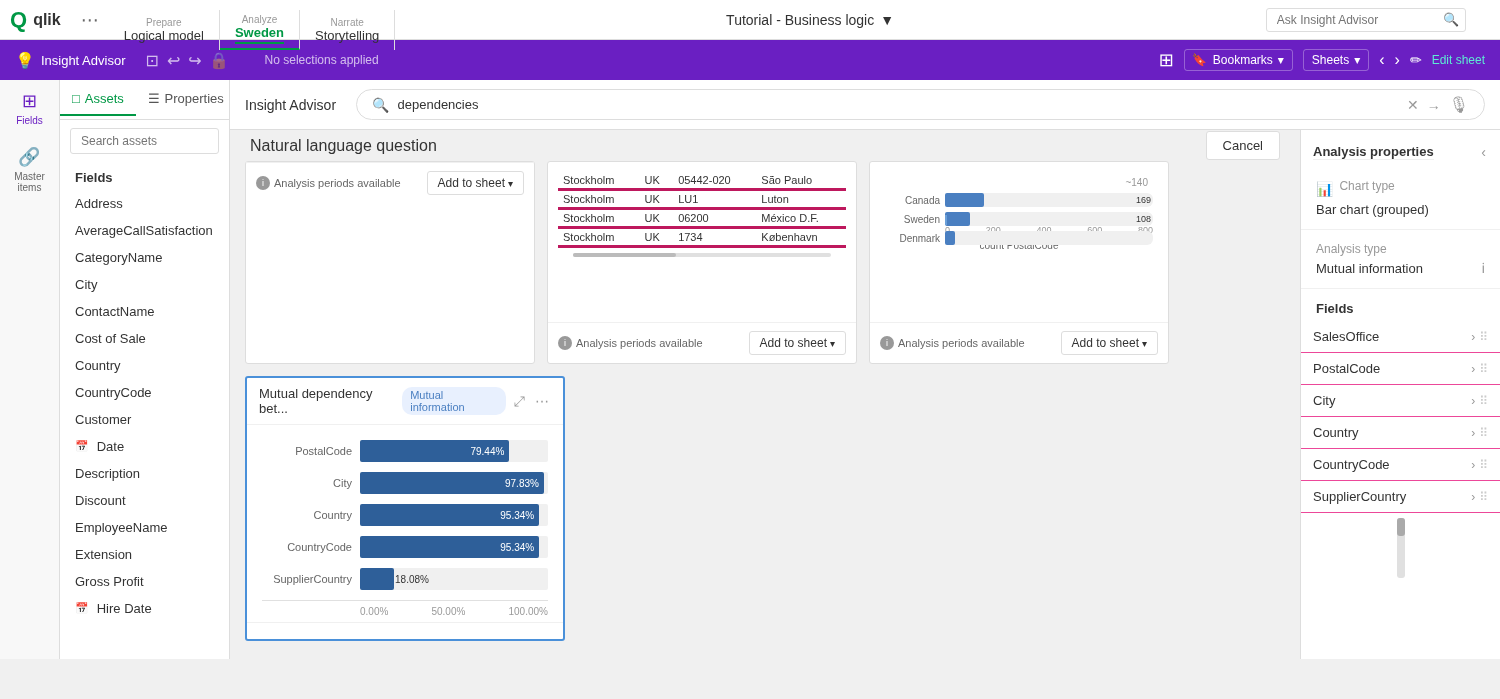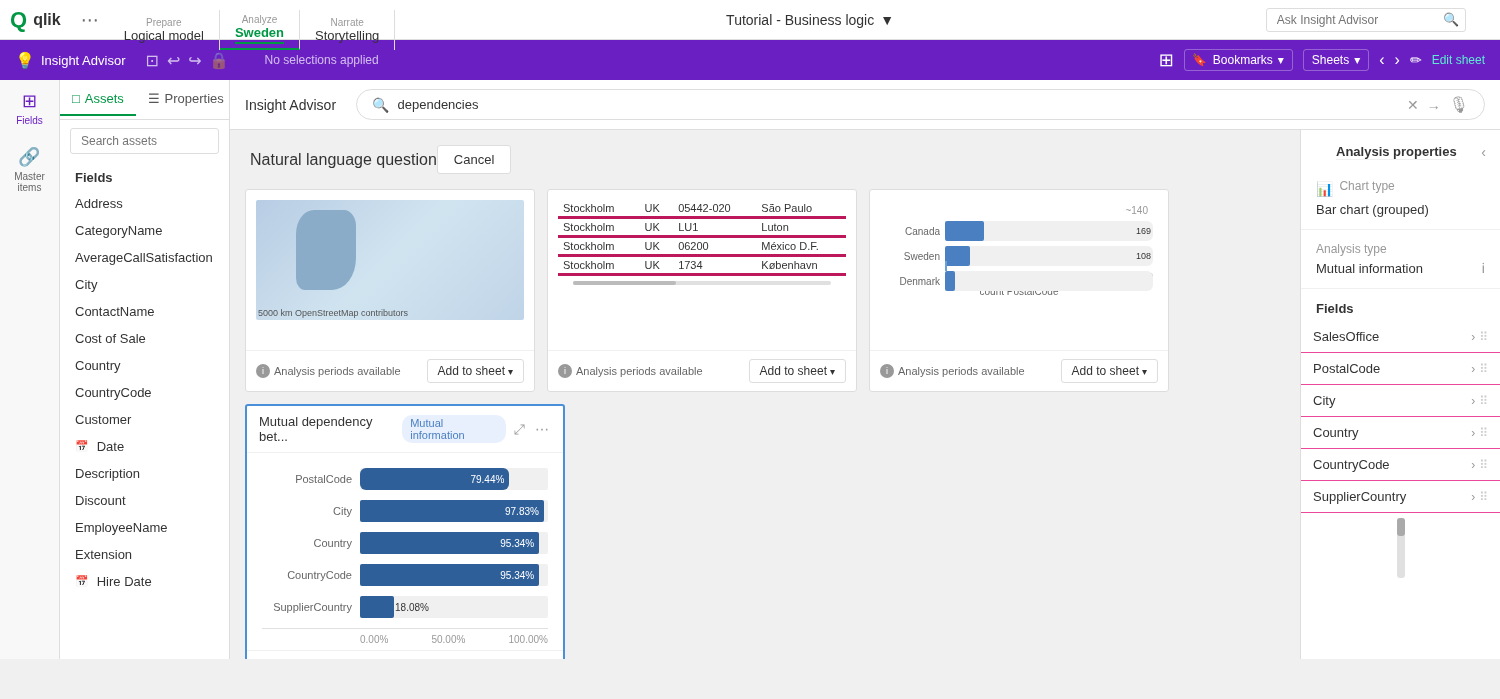--- a/index.html
+++ b/index.html
@@ -37,21 +37,21 @@
     
     .main-content { display: flex; height: calc(699px - 120px); }
     .sidebar-nav { display: flex; flex-direction: column; align-items: center; width: 60px; background: #f8f8f8; border-right: 1px solid #ddd; flex-shrink: 0; }
     .sidebar-nav-item { display: flex; flex-direction: column; align-items: center; padding: 10px 5px; cursor: pointer; font-size: 10px; color: #666; gap: 3px; width: 100%; text-align: center; }
     .sidebar-nav-item.active { color: #6a1fc2; }
     .sidebar-nav-item .nav-icon { font-size: 18px; }
     .fields-title { font-weight: 600; font-size: 13px; padding: 8px 15px 5px; color: #333; }
     .field-item { display: flex; align-items: center; padding: 6px 15px; cursor: pointer; font-size: 13px; color: #333; gap: 8px; }
     .search-assets-input { width: calc(100% - 20px); margin: 8px 10px; padding: 5px 10px; border: 1px solid #ddd; border-radius: 3px; font-size: 12px; }
     .scrollbar-area { overflow-y: auto; flex: 1; }
-    .content-header { display: flex; align-items: center; justify-content: flex-start; padding: 15px 20px; background: #f0f0f0; }
+    .content-header { display: flex; align-items: center; justify-content: space-between; padding: 1px 20px; background: #f0f0f0; }
     .content-title { font-size: 16px; color: #333; font-weight: 400; }
     .cancel-btn { padding: 6px 16px; background: #fff; border: 1px solid #ddd; border-radius: 3px; cursor: pointer; font-size: 13px; color: #333; }
     .chart-card { background: #fff; border: 1px solid #ddd; border-radius: 3px; flex: 1; min-width: 280px; max-width: 320px; display: flex; flex-direction: column; }
     .chart-card-body { flex: 1; padding: 10px; min-height: 160px; position: relative; overflow: hidden; }
     .chart-card-footer { display: flex; align-items: center; justify-content: space-between; padding: 8px 10px; border-top: 1px solid #f0f0f0; font-size: 11px; color: #666; }
     .add-to-sheet-btn { display: flex; align-items: center; gap: 3px; padding: 4px 10px; background: #fff; border: 1px solid #ddd; border-radius: 3px; cursor: pointer; font-size: 12px; color: #333; }
     .add-to-sheet-btn .arrow { font-size: 10px; }
 
     
     .analysis-periods { display: flex; align-items: center; gap: 4px; font-size: 11px; color: #666; }
@@ -65,21 +65,21 @@
 
     
     .table-chart { font-size: 11px; }
     .table-chart table { width: 100%; border-collapse: collapse; }
     .table-chart td { padding: 2px 5px; border-bottom: 3px solid #be185d; color: #333; }
 
     
     .bar-chart-area { padding: 5px; }
     .bar-chart-row { display: flex; align-items: center; margin-bottom: 5px; gap: 5px; }
     .bar-label { font-size: 10px; color: #666; text-align: right; min-width: 55px; }
-    .bar-track { flex: 1; height: 20px; background: #f0f0f0; border-radius: 6px; position: relative; }
+    .bar-track { flex: 1; height: 14px; background: #f0f0f0; border-radius: 6px; position: relative; }
     .bar-fill { height: 100%; background: #4a7fc1; border-radius: 2px; display: flex; align-items: center; padding-right: 3px; }
     .bar-value { font-size: 9px; color: #333; position: absolute; right: 2px; top: 50%; transform: translateY(-50%); }
     .bar-axis { display: flex; justify-content: space-between; font-size: 9px; color: #999; padding: 0 0 2px 60px; }
     .bar-axis-label { font-size: 10px; color: #666; text-align: center; padding-top: 3px; }
 
     
     .mutual-chart-header { display: flex; align-items: center; justify-content: space-between; padding: 8px 12px; border-bottom: 1px solid #f0f0f0; }
     .mutual-chart-title { font-size: 13px; color: #333; font-weight: 500; }
     .mutual-tag { background: #e8f0fe; color: #4a7fc1; padding: 2px 8px; border-radius: 10px; font-size: 11px; }
     .action-icon { color: #999; cursor: pointer; font-size: 14px; padding: 2px; }
@@ -87,21 +87,21 @@
     .mutual-bar-row { display: flex; align-items: center; margin-bottom: 10px; gap: 8px; }
     .mutual-bar-label { font-size: 11px; color: #666; text-align: right; min-width: 90px; }
     .mutual-bar-track { flex: 1; height: 22px; background: #f0f0f0; border-radius: 2px; position: relative; }
     .mutual-bar-fill { height: 100%; background: #2e5f99; border-radius: 2px; position: relative; }
     .mutual-bar-value { position: absolute; right: 5px; top: 50%; transform: translateY(-50%); font-size: 10px; color: #fff; font-weight: 500; }
     .mutual-x-axis { display: flex; justify-content: space-between; font-size: 10px; color: #999; padding: 5px 0 0 98px; border-top: 1px solid #e0e0e0; margin-top: 5px; }
     .mutual-chart-full { background: #fff; border: 2px solid #4a90d9; border-radius: 3px; width: 320px; flex-shrink: 0; }
 
     
     .right-panel { width: 200px; background: #fff; border-left: 1px solid #ddd; flex-shrink: 0; overflow-y: auto; }
-    .right-panel-title { font-size: 14px; font-weight: 600; padding: 15px 15px 10px; color: #333; border-bottom: 1px solid #f0f0f0; margin-left: 23px; }
+    .right-panel-title { font-size: 14px; font-weight: 600; padding: 15px 15px 10px; color: #333; border-bottom: 1px solid #f0f0f0; }
     .right-section { padding: 12px 15px; border-bottom: 1px solid #f0f0f0; }
     .right-section-title { font-size: 12px; color: #999; margin-bottom: 5px; }
     .right-section-value { font-size: 13px; color: #333; }
     .right-field-row { display: flex; align-items: center; justify-content: space-between; padding: 8px 12px; border-bottom: 1px solid #ec4899; cursor: pointer; }
     .right-field-name { font-size: 13px; color: #333; }
     .right-field-icons { display: flex; align-items: center; gap: 4px; }
     .chevron-icon { color: #999; font-size: 12px; }
     .drag-icon { color: #ccc; font-size: 12px; }
     .right-fields-title { font-size: 13px; font-weight: 600; padding: 12px 15px 5px; color: #333; }
     .collapse-btn { color: #999; cursor: pointer; font-size: 14px; padding: 2px; }
@@ -206,24 +206,24 @@
         <span>Properties</span>
       </div>
     </div>
     <input class="search-assets-input" type="text" placeholder="Search assets" style="">
     <div class="fields-title">Fields</div>
     <div class="scrollbar-area">
       <div class="field-item">
         <span>Address</span>
       </div>
       <div class="field-item">
+        <span>AverageCallSatisfaction</span>
+      </div>
+      <div class="field-item">
         <span>CategoryName</span>
-      </div>
-      <div class="field-item">
-        <span>AverageCallSatisfaction</span>
       </div>
       <div class="field-item">
         <span>City</span>
       </div>
       <div class="field-item">
         <span>ContactName</span>
       </div>
       <div class="field-item">
         <span>Cost of Sale</span>
       </div>
@@ -244,20 +244,23 @@
         <span>Description</span>
       </div>
       <div class="field-item">
         <span>Discount</span>
       </div>
       <div class="field-item">
         <span>EmployeeName</span>
       </div>
       <div class="field-item">
         <span>Extension</span>
+      </div>
+      <div class="field-item">
+        <span>Gross Profit</span>
       </div>
       <div class="field-item">
         <span style="font-size:11px;">📅</span>
         <span>Hire Date</span>
       </div>
     </div>
   </div>
 
   <div style="flex:1;display:flex;flex-direction:column;overflow:hidden;">
 
@@ -276,27 +279,20 @@
 
       <div style="flex:1;overflow-y:auto;overflow-x:hidden;">
         <div class="content-header">
           <span class="content-title">Natural language question</span>
           <button class="cancel-btn">Cancel</button>
         </div>
 
         <div style="display:flex;gap:12px;padding:0 15px 12px;flex-wrap:nowrap;">
 
           <div class="chart-card" style="min-width:265px;max-width:290px;">
-            <div class="chart-card-body">
-              <div class="map-chart">
-                <div class="map-bg"></div>
-                <div class="south-america"></div>
-                <div class="map-credit">5000 km OpenStreetMap contributors</div>
-              </div>
-            </div>
             <div class="chart-card-footer">
               <div class="analysis-periods">
                 <div class="info-icon">i</div>
                 <span>Analysis periods available</span>
               </div>
               <button class="add-to-sheet-btn">
                 <span>Add to sheet</span>
                 <span class="arrow">▾</span>
               </button>
             </div>
@@ -410,21 +406,21 @@
                 <span class="mutual-tag">Mutual information</span>
                 <span class="action-icon">⤢</span>
                 <span class="action-icon">⋯</span>
               </div>
             </div>
             <div class="mutual-chart-body">
 
               <div class="mutual-bar-row">
                 <span class="mutual-bar-label">PostalCode</span>
                 <div class="mutual-bar-track">
-                  <div class="mutual-bar-fill" style="width:79.44%;border-radius:6px;">
+                  <div class="mutual-bar-fill" style="width:79.44%;">
                     <span class="mutual-bar-value">79.44%</span>
                   </div>
                 </div>
               </div>
 
               <div class="mutual-bar-row">
                 <span class="mutual-bar-label">City</span>
                 <div class="mutual-bar-track">
                   <div class="mutual-bar-fill" style="width:97.83%;">
                     <span class="mutual-bar-value">97.83%</span>

